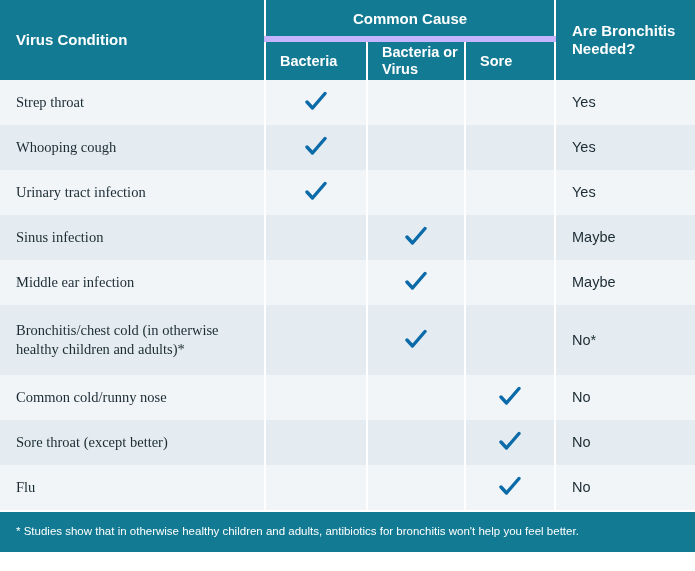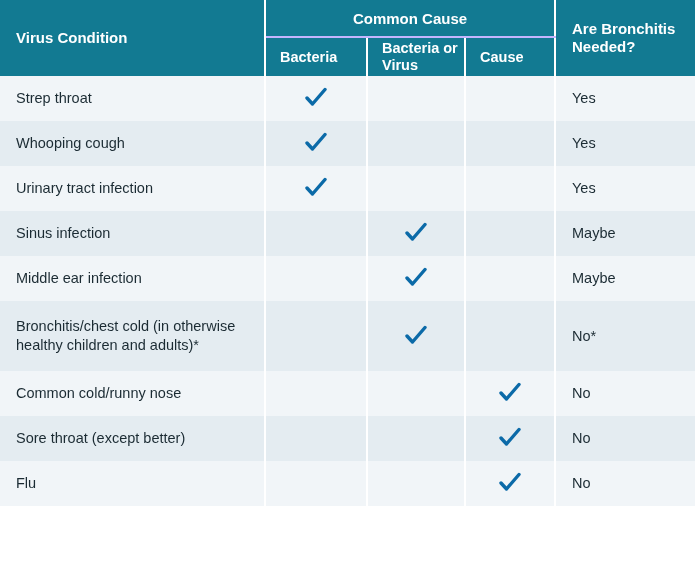--- a/index.html
+++ b/index.html
@@ -40,21 +40,21 @@
     font-weight: bold;
     text-align: left;
     padding: 0;
     vertical-align: middle;
     border: 0;
   }
   th.head-group {
     text-align: center;
     height: 36px;
     font-size: 15px;
-    border-bottom: 2px solid #c4b5fd;
+    border-bottom: 6px solid #c4b5fd;
     border-left: 2px solid #ffffff;
     border-right: 2px solid #ffffff;
   }
   th.head-tall {
     padding-left: 16px;
     padding-right: 8px;
     font-size: 15px;
     line-height: 1.22;
   }
   th.head-tall.cond { border-right: 2px solid #ffffff; }
@@ -86,21 +86,21 @@
     text-align: center;
     padding: 0;
   }
   td.anti {
     padding-left: 16px;
   }
   tr.row-a td { background: #f1f5f8; }
   tr.row-b td { background: #e4ecf1; margin-left: 35px; }
 
   td.sep-l { border-left: 2px solid #0f172a; }
-  td.sep-r { border-right: 2px solid #ffffff; }
+  td.sep-r { border-right: 2px solid #ffffff; font-family: Liberation Serif, serif; }
 
   .check {
     display: inline-block;
     color: #0b6aa8;
     font-size: 21px;
     font-weight: bold;
     line-height: 1;
     transform: translateY(1px);
   }
   .check svg { display: block; }
@@ -131,21 +131,21 @@
     </colgroup>
     <thead>
       <tr>
         <th class="head-tall cond" rowspan="2">Virus Condition</th>
         <th class="head-group" colspan="3">Common Cause</th>
         <th class="head-tall anti" rowspan="2">Are Bronchitis Needed?</th>
       </tr>
       <tr>
         <th class="head-col center-lbl">Bacteria</th>
         <th class="head-col center-lbl">Bacteria or Virus</th>
-        <th class="head-col center-lbl">Cause</th>
+        <th class="head-col center-lbl">Sore</th>
       </tr>
     </thead>
     <tbody id="table-body">
         <tr class="row-a">
           <td class="cell cond sep-r">Strep throat</td>
           <td class="cell mark sep-l sep-r"><span class="check"><svg width="22" height="20" viewBox="0 0 22 20" aria-hidden="true">
                 <path d="M2 11 L7.5 17 L20 2.5" fill="none" stroke="#0b6aa8" stroke-width="3.4" stroke-linecap="round" stroke-linejoin="round"></path>
               </svg></span></td>
           <td class="cell mark sep-l sep-r"></td>
           <td class="cell mark sep-l sep-r"></td>
@@ -219,14 +219,15 @@
           <td class="cell mark sep-l sep-r"></td>
           <td class="cell mark sep-l sep-r"></td>
           <td class="cell mark sep-l sep-r"><span class="check"><svg width="22" height="20" viewBox="0 0 22 20" aria-hidden="true">
                 <path d="M2 11 L7.5 17 L20 2.5" fill="none" stroke="#0b6aa8" stroke-width="3.4" stroke-linecap="round" stroke-linejoin="round"></path>
               </svg></span></td>
           <td class="cell anti sep-l">No</td>
         </tr>
       </tbody>
   </table>
 
+  <div class="footnote">* Studies show that in otherwise healthy children and adults, antibiotics for bronchitis won't help you feel better.</div>
 
 </div>
 
 </body></html>

